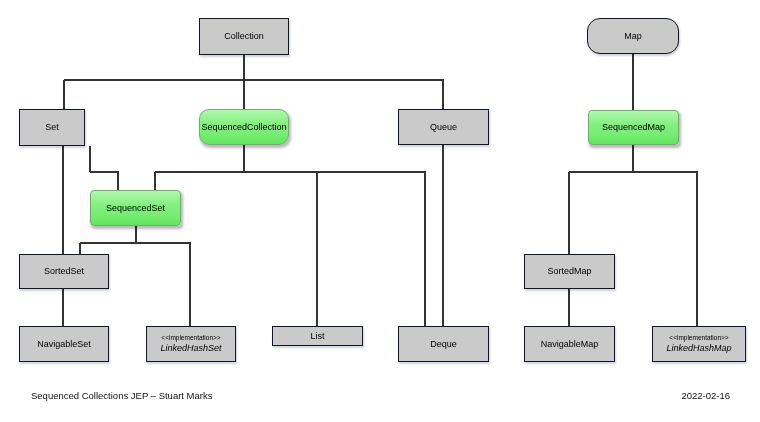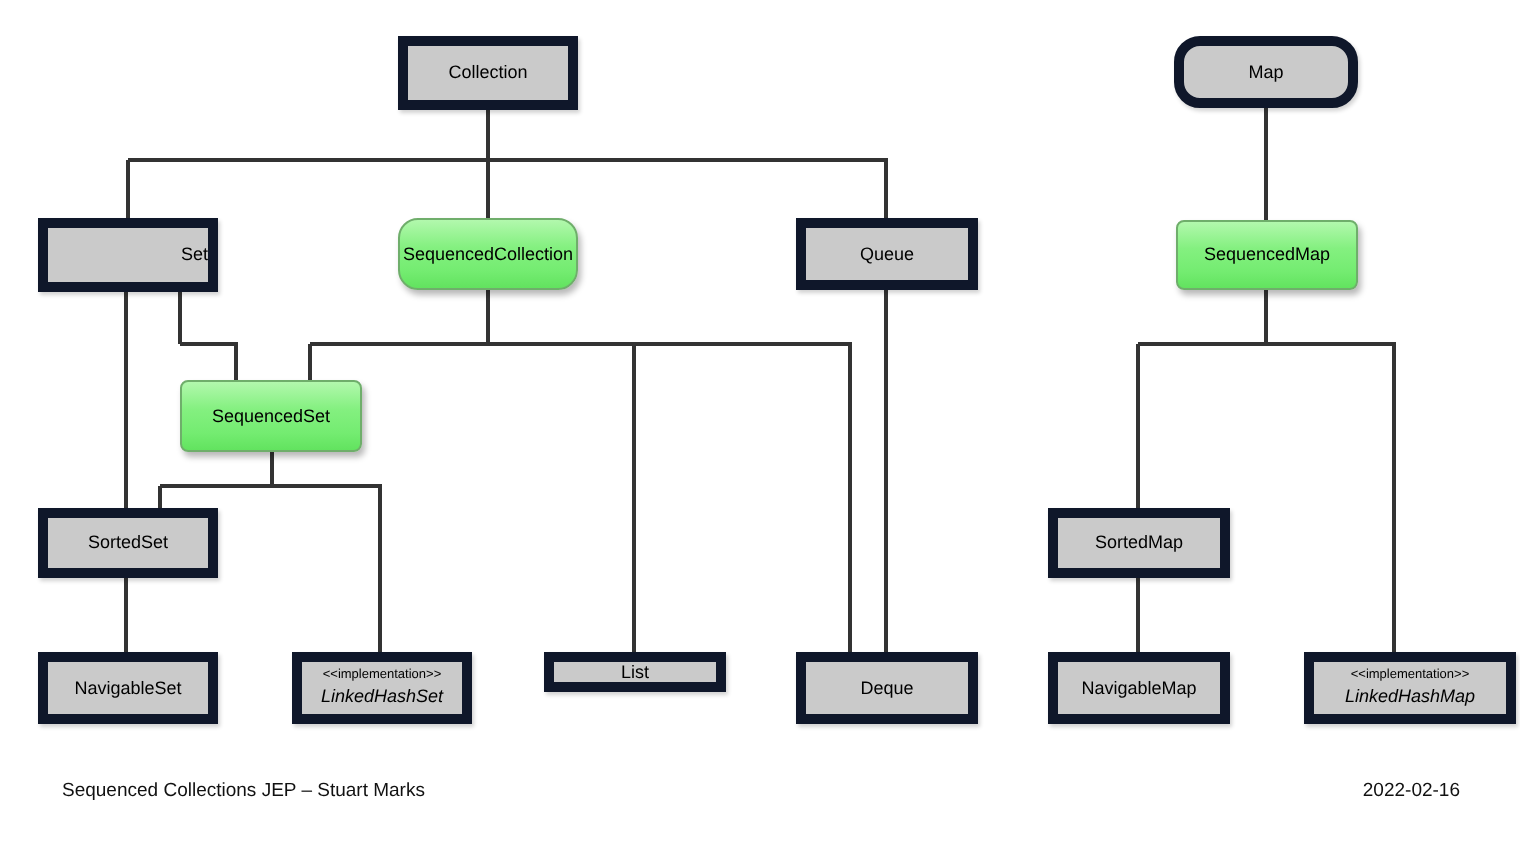--- a/index.html
+++ b/index.html
@@ -28,21 +28,21 @@
     flex-direction: column;
     align-items: center;
     justify-content: center;
     text-align: center;
     font-size: 9px;
     color: #000000;
     line-height: 1.2;
   }
   .node.existing {
     background: #cacaca;
-    border: 5px solid #0f172a;
+    border: 1px solid #0f172a;
     box-shadow: 1px 1.5px 2px rgba(0,0,0,0.18);
   }
   .node.new {
     background: linear-gradient(180deg, #b2f8ad 0%, #84f080 40%, #74ec71 75%, #62e35f 100%);
     border: 1px solid #6fae6b;
     border-radius: 4px;
     box-shadow: 1.5px 2.5px 3px rgba(0,0,0,0.28);
   }
   .node .stereotype {
     font-size: 6.5px;
@@ -95,21 +95,21 @@
       <div class="edge v" style="left: 62.25px; top: 289px; height: 37px;"></div>
       <div class="edge v" style="left: 632.25px; top: 54px; height: 56px;"></div>
       <div class="edge v" style="left: 632.25px; top: 145px; height: 27px;"></div>
       <div class="edge h" style="left: 569px; top: 171.25px; width: 129px;"></div>
       <div class="edge v" style="left: 568.25px; top: 172px; height: 82px;"></div>
       <div class="edge v" style="left: 696.25px; top: 172px; height: 154px;"></div>
       <div class="edge v" style="left: 568.25px; top: 289px; height: 37px;"></div>
       <div class="node existing" style="left: 199px; top: 18px; width: 90px; height: 37px;">
         <div>Collection</div>
       </div>
-      <div class="node existing" style="left: 19px; top: 109px; width: 90px; height: 37px; align-items: flex-end;">
+      <div class="node existing" style="left: 19px; top: 109px; width: 66px; height: 37px;">
         <div>Set</div>
       </div>
       <div class="node new" style="left: 199px; top: 109px; width: 90px; height: 36px; border-radius: 10px;">
         <div>SequencedCollection</div>
       </div>
       <div class="node existing" style="left: 398px; top: 109px; width: 91px; height: 36px;">
         <div>Queue</div>
       </div>
       <div class="node existing" style="left: 587px; top: 18px; width: 92px; height: 36px; border-radius: 13px;">
         <div>Map</div>
@@ -135,20 +135,20 @@
       </div>
       <div class="node existing" style="left: 398px; top: 326px; width: 91px; height: 36px;">
         <div>Deque</div>
       </div>
       <div class="node existing" style="left: 524px; top: 254px; width: 91px; height: 35px;">
         <div>SortedMap</div>
       </div>
       <div class="node existing" style="left: 524px; top: 326px; width: 91px; height: 36px;">
         <div>NavigableMap</div>
       </div>
-      <div class="node existing" style="left: 652px; top: 326px; width: 106px; height: 36px;">
+      <div class="node existing" style="left: 652px; top: 326px; width: 94px; height: 36px;">
         <div class="stereotype">&lt;&lt;implementation&gt;&gt;</div>
         <div class="impl-label">LinkedHashMap</div>
       </div>
     </div>
   <div class="footer-left">Sequenced Collections JEP – Stuart Marks</div>
   <div class="footer-right">2022-02-16</div>
 </div>
 
 </body></html>

